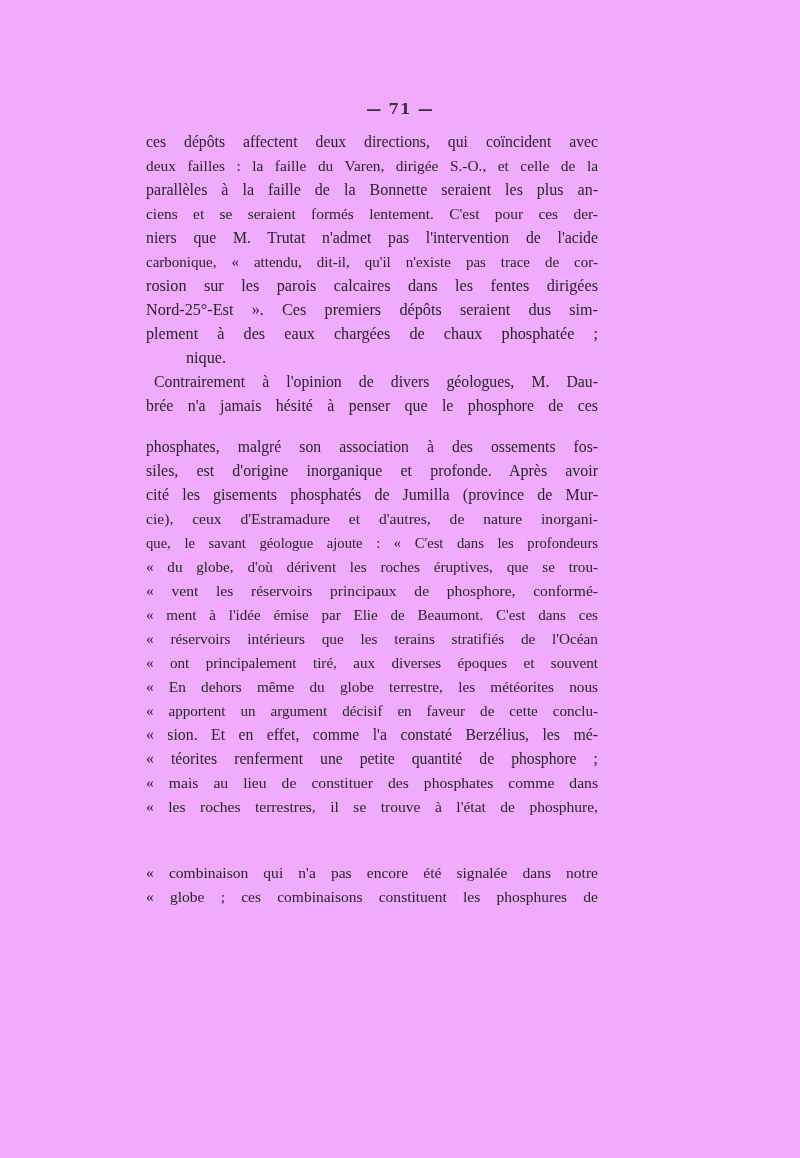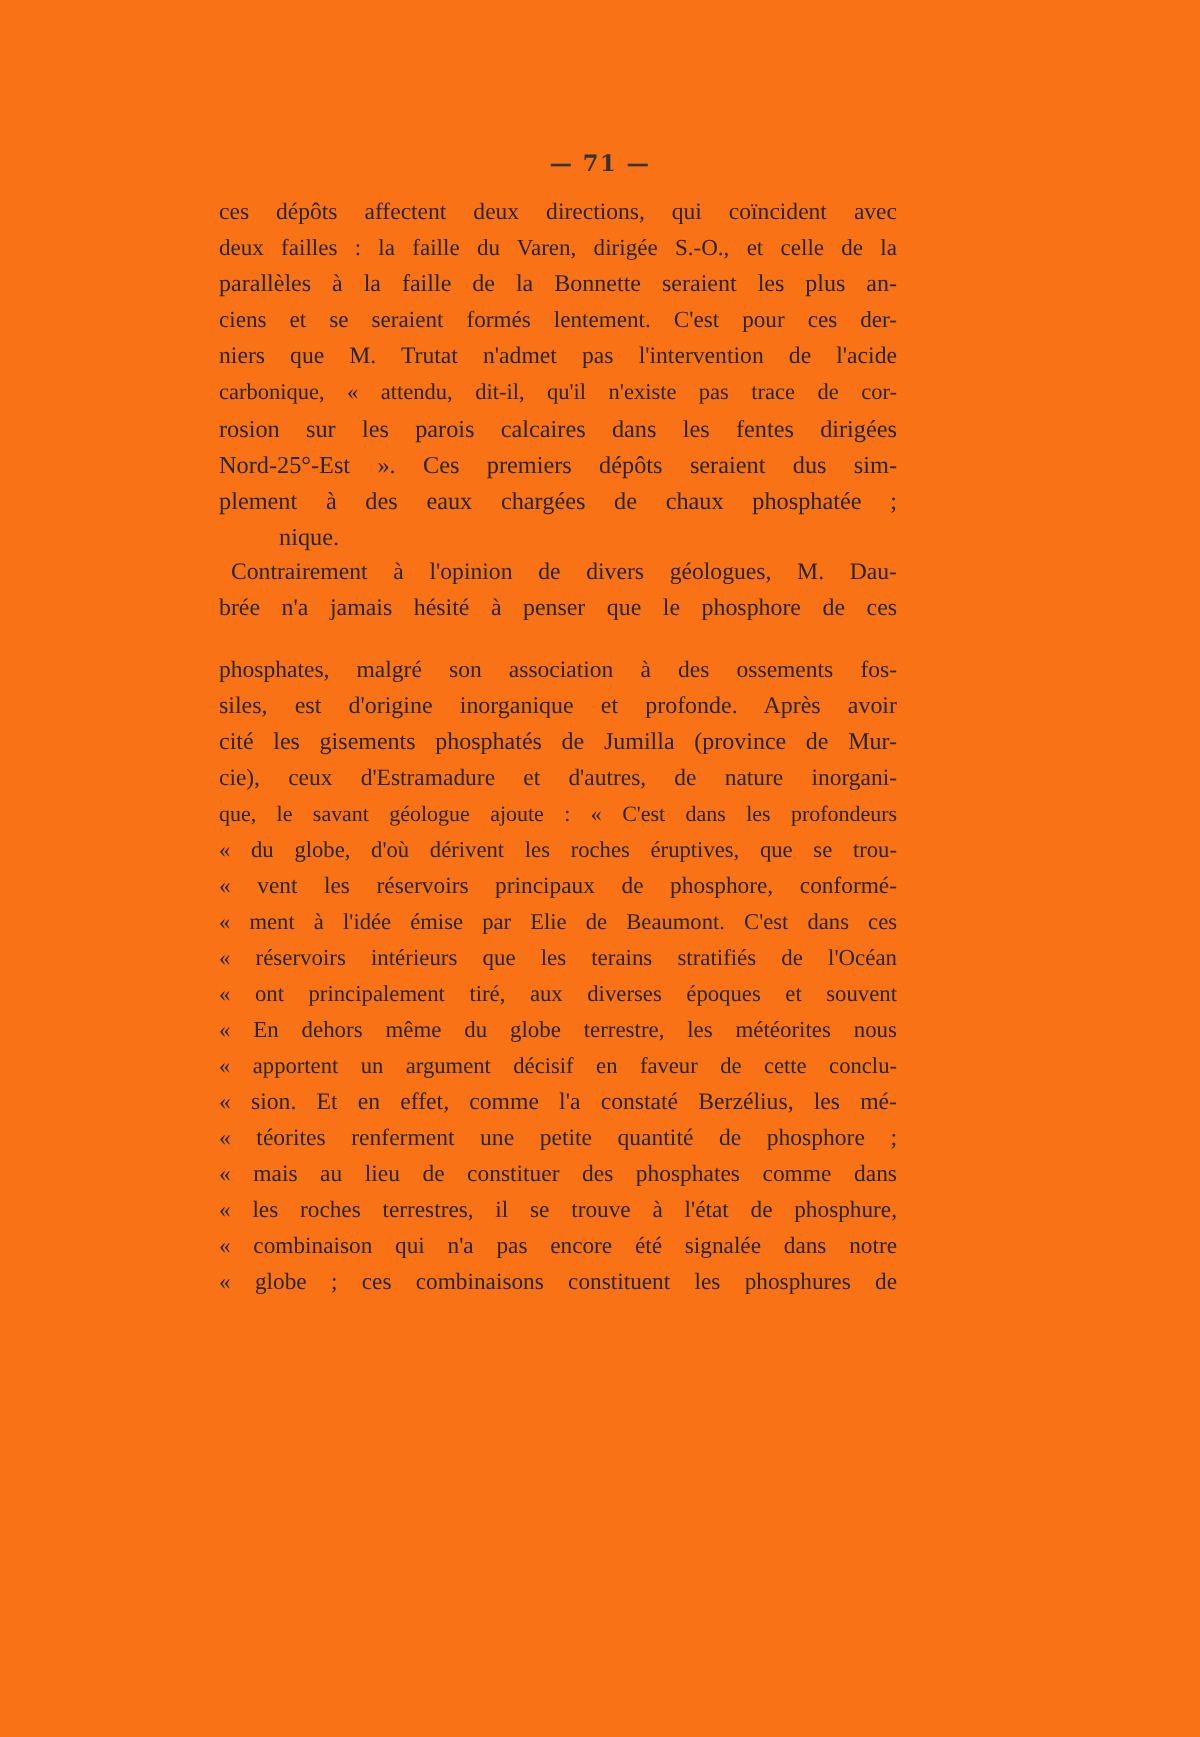--- a/index.html
+++ b/index.html
@@ -14,21 +14,21 @@
       overflow: hidden;
       font-family: "DejaVu Serif", "Liberation Serif", serif;
       color: #262626;
     }
     .page {
       position: absolute;
       left: 0;
       top: 0;
       width: 800px;
       height: 1158px;
-      background: #f97316;
+      background: #f0abfc;
     }
     .page-number {
       position: absolute;
       left: 0;
       width: 800px;
       top: 100px;
       text-align: center;
       font-size: 15px;
       font-weight: bold;
       color: #333;
@@ -85,16 +85,16 @@
       <div class="line" style="font-size: 15.5759px;">« vent les réservoirs principaux de phosphore, conformé-</div>
       <div class="line" style="font-size: 15.0841px;">« ment à l'idée émise par Elie de Beaumont. C'est dans ces</div>
       <div class="line" style="font-size: 15.2634px;">« réservoirs intérieurs que les terains stratifiés de l'Océan</div>
       <div class="line" style="font-size: 15.1774px;">« ont principalement tiré, aux diverses époques et souvent</div>
       <div class="line" style="font-size: 15.2883px;">« En dehors même du globe terrestre, les météorites nous</div>
       <div class="line" style="font-size: 15.106px;">« apportent un argument décisif en faveur de cette conclu-</div>
       <div class="line" style="font-size: 15.7821px;">« sion. Et en effet, comme l'a constaté Berzélius, les mé-</div>
       <div class="line" style="font-size: 15.7138px;">« téorites renferment une petite quantité de phosphore ;</div>
       <div class="line" style="font-size: 15.6357px;">« mais au lieu de constituer des phosphates comme dans</div>
       <div class="line" style="font-size: 15.5341px;">« les roches terrestres, il se trouve à l'état de phosphure,</div>
-      <div class="line" style="font-size: 15.5377px;">« combinaison qui n'a pas encore été signalée dans notre</div>
+      <div class="line" style="font-size: 15.5377px; margin-top: 42px;">« combinaison qui n'a pas encore été signalée dans notre</div>
       <div class="line" style="font-size: 15.5202px;">« globe ; ces combinaisons constituent les phosphures de</div>
     </div>
 </div>
 
 </body></html>

